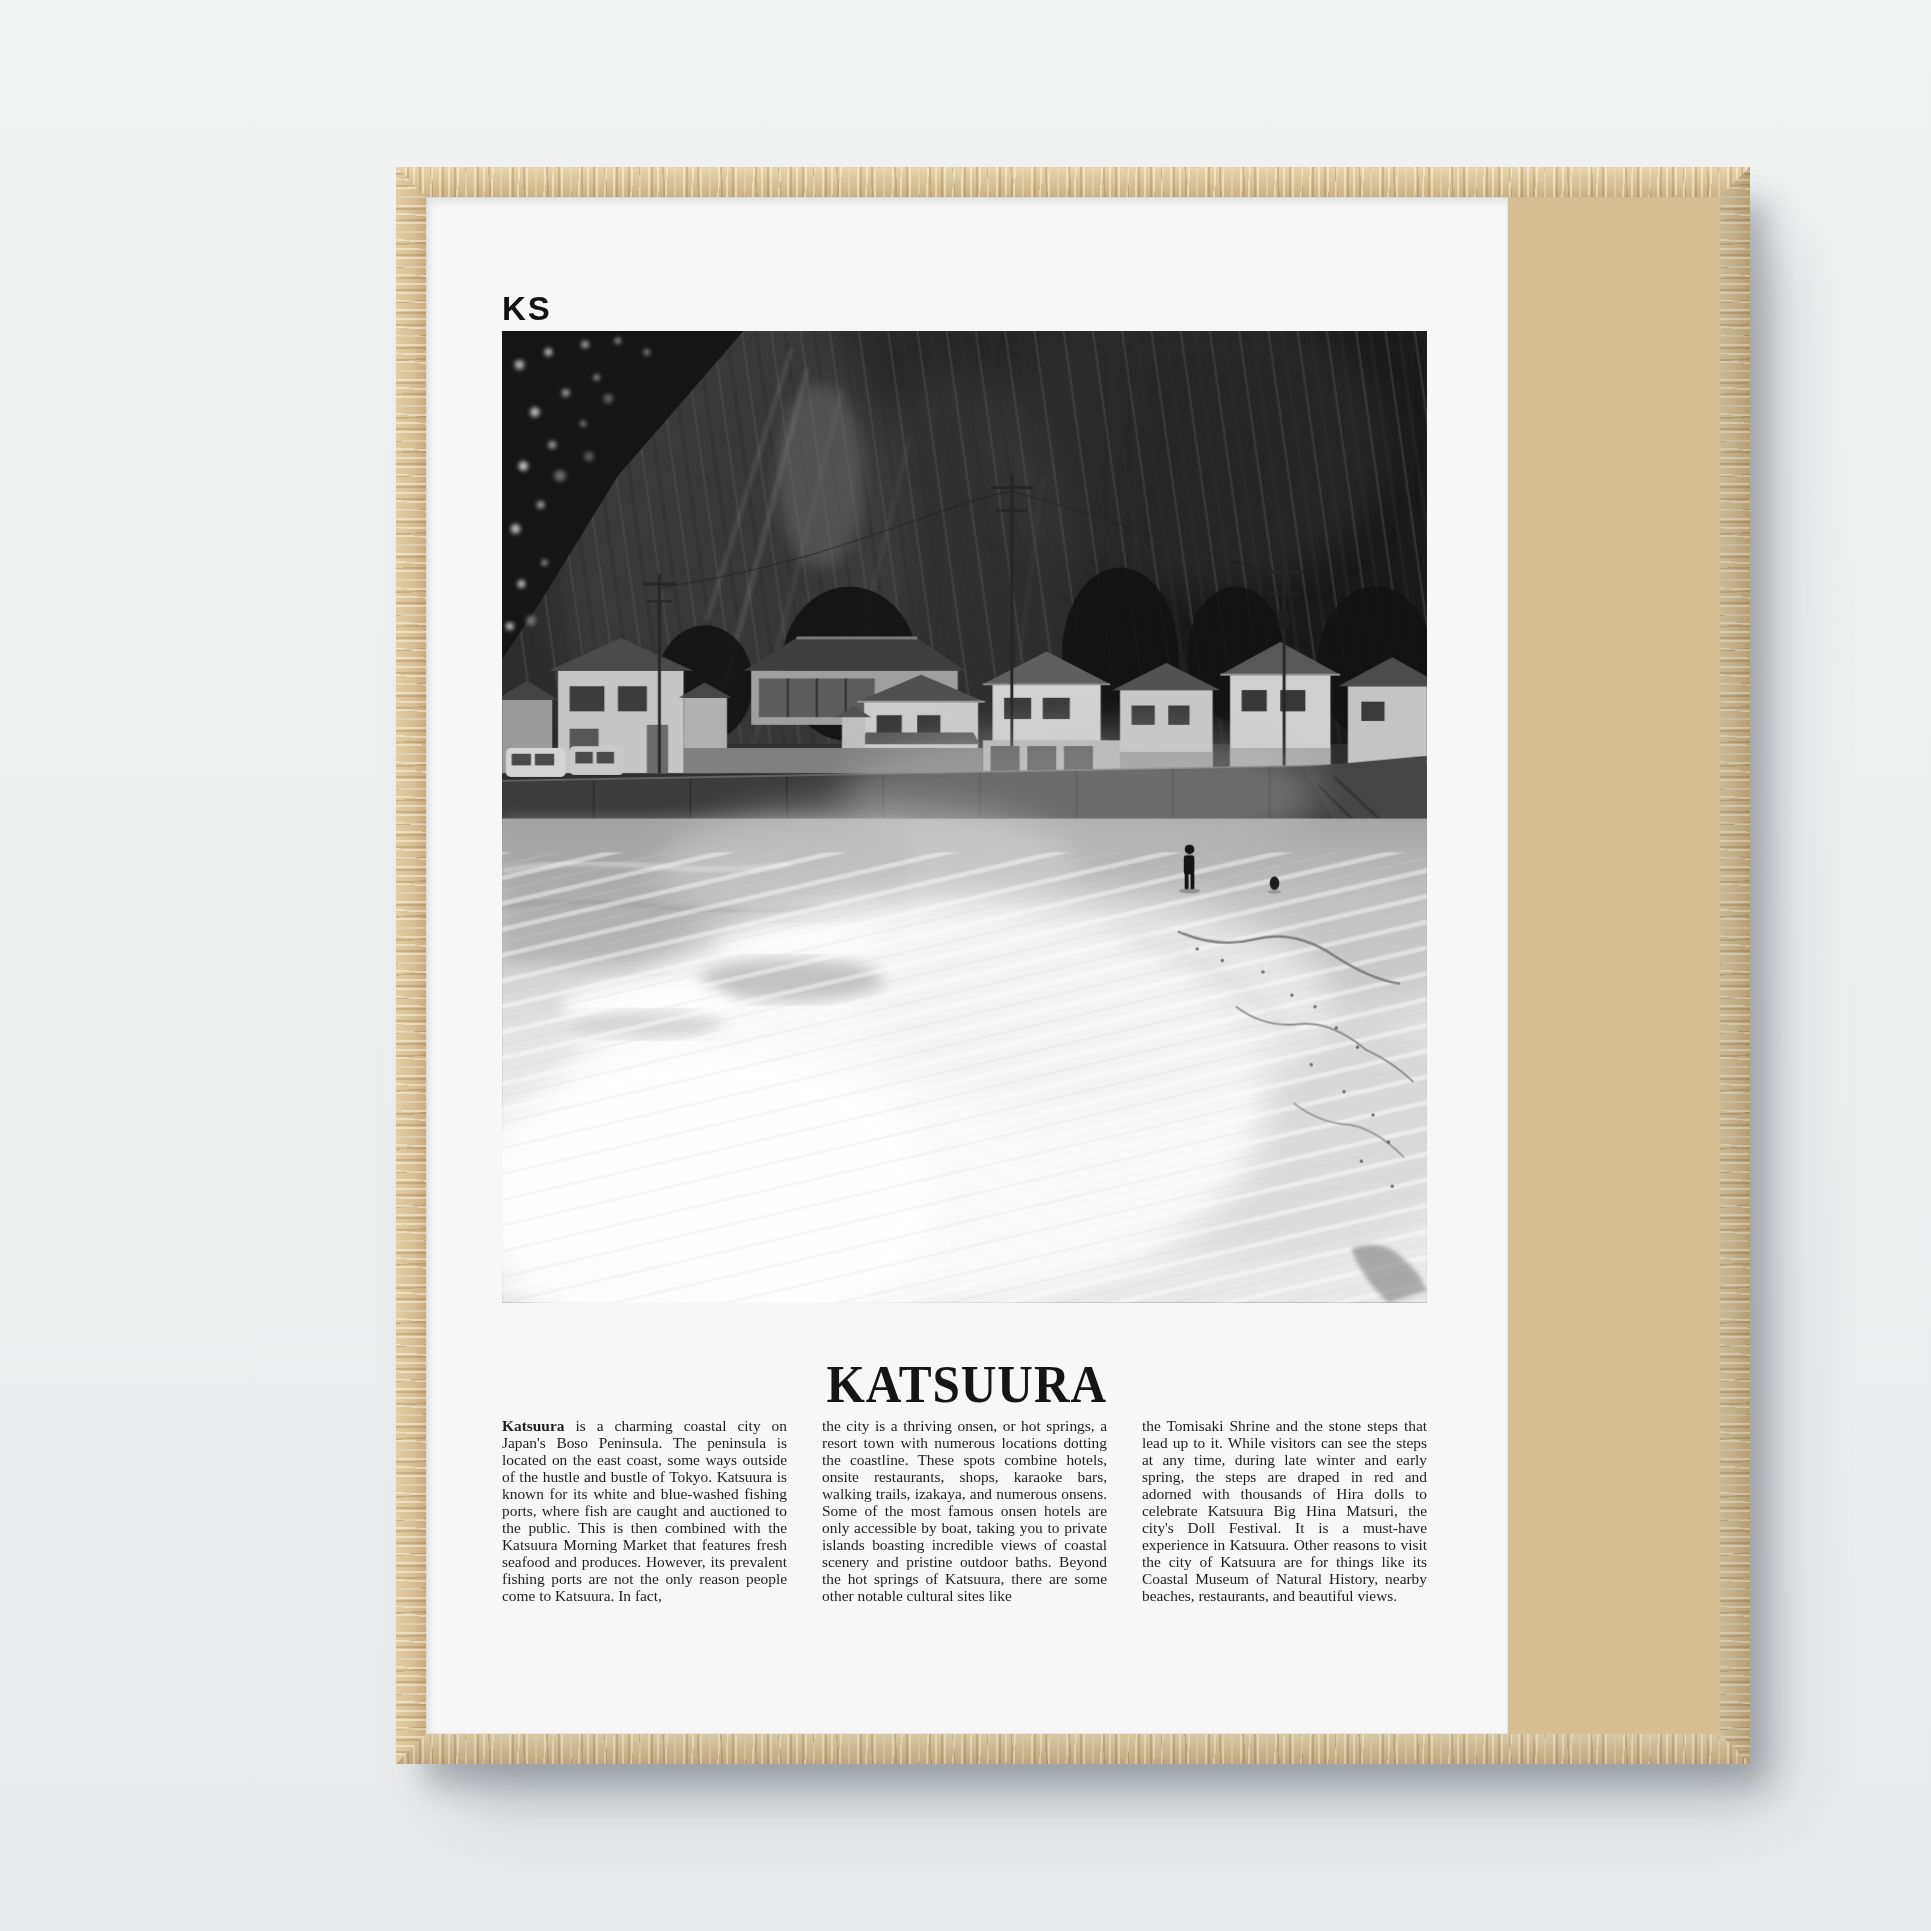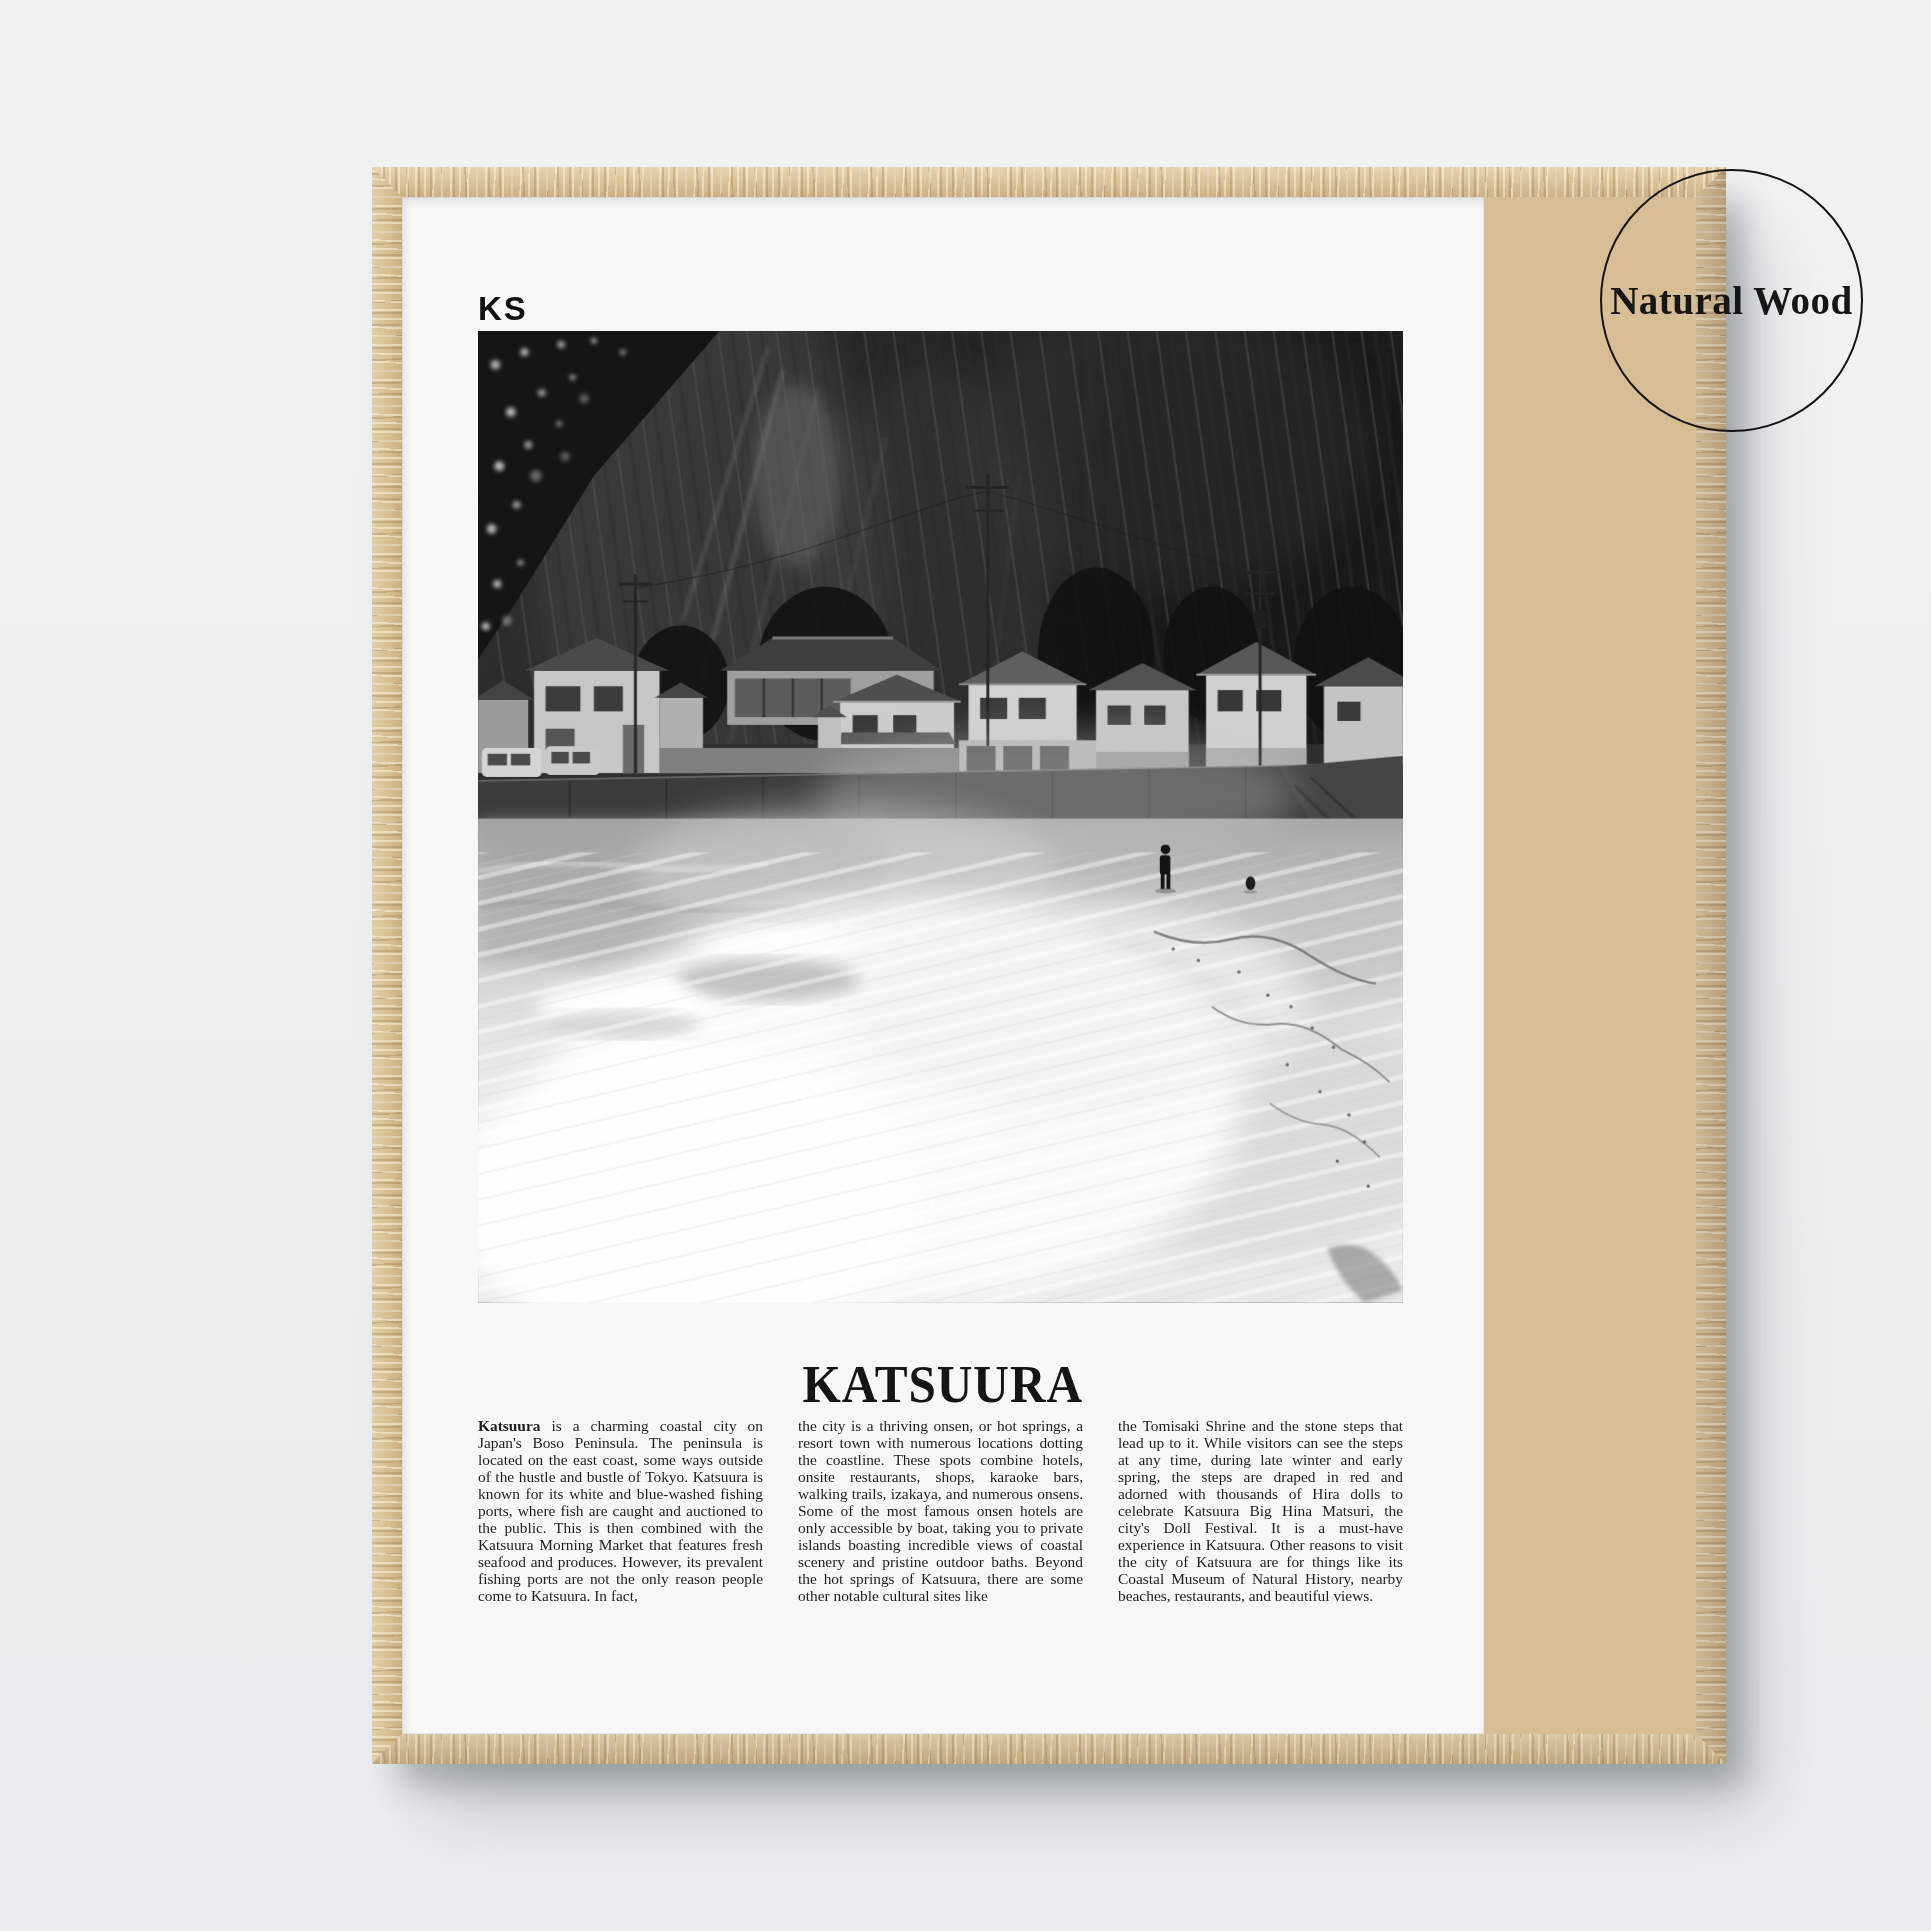--- a/index.html
+++ b/index.html
@@ -5,21 +5,21 @@
   html,body{margin:0;padding:0;}
   body{
     width:1931px;height:1931px;position:relative;overflow:hidden;
     background:linear-gradient(180deg,#f1f2f2 0%,#eef0f0 45%,#e9ebec 100%);
     font-family:"Liberation Serif",serif;
   }
   .stage{position:absolute;inset:0;}
 
   
   .frame{
-    position:absolute;left:372px;top:167px;width:1354px;height:1597px;
+    position:absolute;left:396px;top:167px;width:1354px;height:1597px;
     box-shadow:23px 27px 29px -5.8px rgba(104,110,118,.45),
                44px 56px 68px -17.4px rgba(104,110,118,.32);
     background:#d6bd94;
     text-decoration:underline;
   }
   .wood{position:absolute;}
   .wood.h{
     background:
       repeating-linear-gradient(91deg, rgba(255,252,240,.45) 0 1.9px, rgba(255,255,255,0) 1.9px 8.7px),
       repeating-linear-gradient(89.2deg, rgba(122,92,48,.22) 0 1.9px, rgba(122,92,48,0) 1.9px 11.6px),
@@ -359,18 +359,15 @@
 
       <div class="article">
         <div class="col"><span class="lead">Katsuura</span><span> is a charming coastal city on Japan's Boso Peninsula. The peninsula is located on the east coast, some ways outside of the hustle and bustle of Tokyo. Katsuura is known for its white and blue-washed fishing ports, where fish are caught and auctioned to the public. This is then combined with the Katsuura Morning Market that features fresh seafood and produces. However, its prevalent fishing ports are not the only reason people come to Katsuura. In fact,</span></div>
         <div class="col"><span>the city is a thriving onsen, or hot springs, a resort town with numerous locations dotting the coastline. These spots combine hotels, onsite restaurants, shops, karaoke bars, walking trails, izakaya, and numerous onsens. Some of the most famous onsen hotels are only accessible by boat, taking you to private islands boasting incredible views of coastal scenery and pristine outdoor baths. Beyond the hot springs of Katsuura, there are some other notable cultural sites like</span></div>
         <div class="col"><span>the Tomisaki Shrine and the stone steps that lead up to it. While visitors can see the steps at any time, during late winter and early spring, the steps are draped in red and adorned with thousands of Hira dolls to celebrate Katsuura Big Hina Matsuri, the city's Doll Festival. It is a must-have experience in Katsuura. Other reasons to visit the city of Katsuura are for things like its Coastal Museum of Natural History, nearby beaches, restaurants, and beautiful views.</span></div>
       </div>
 
     </div>
   </div>
 
-  <div class="badge">
-    <span class="label">Natural Wood</span>
-  </div>
 
 </div>
 
 
 </body></html>

